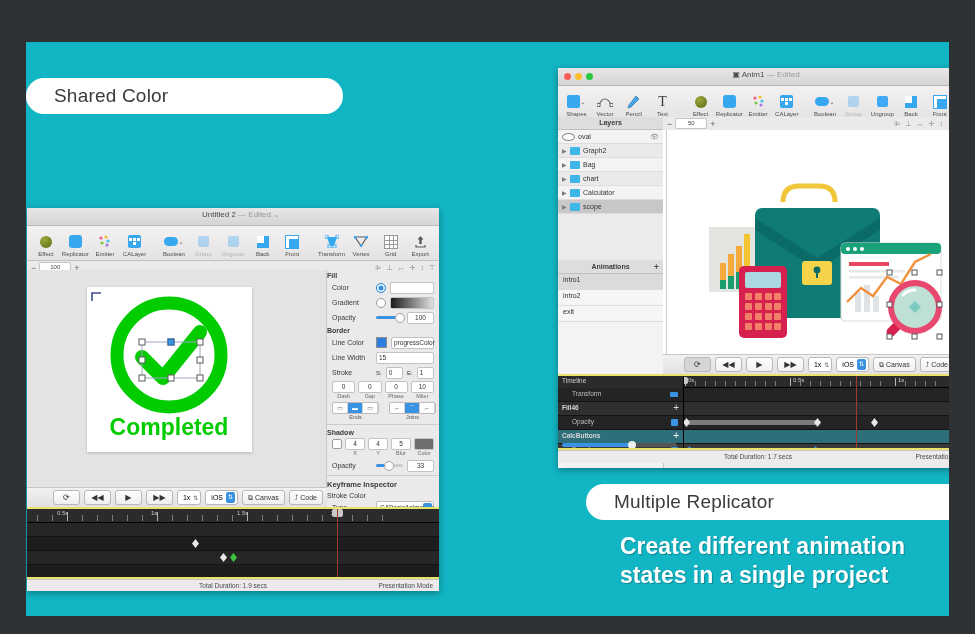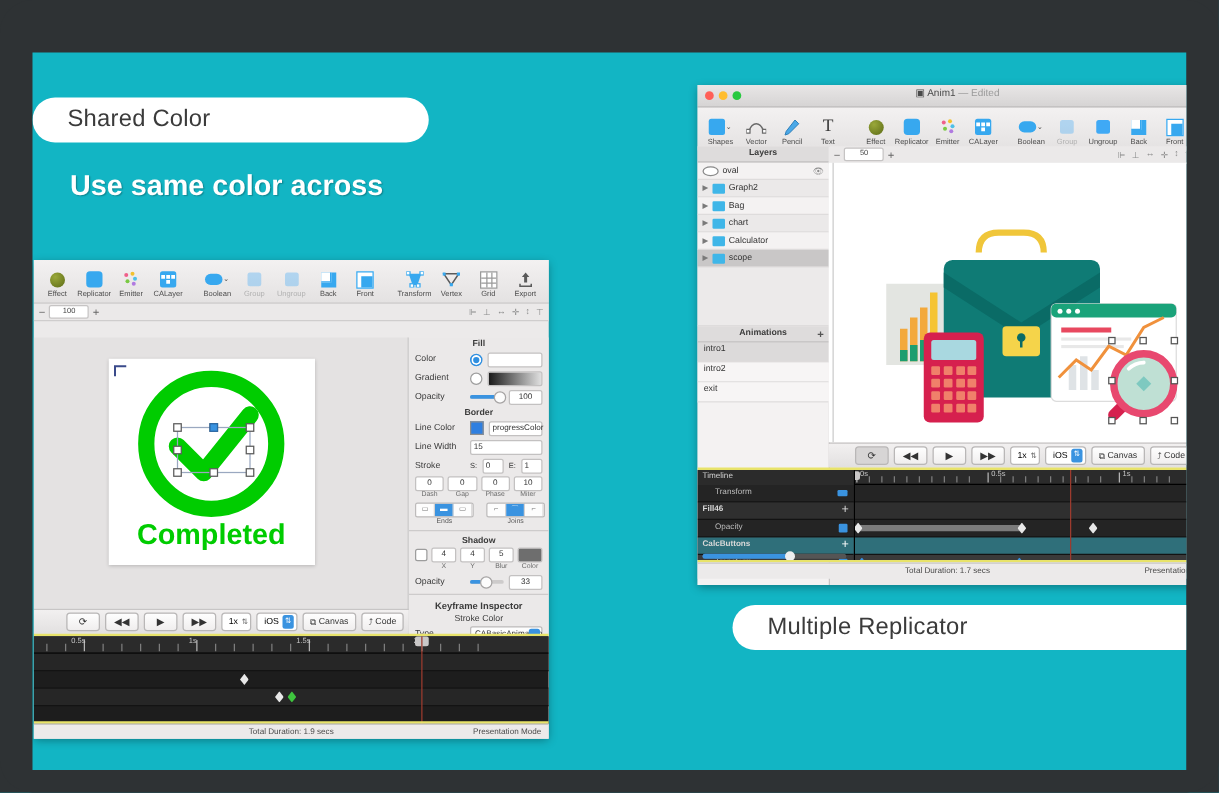--- a/index.html
+++ b/index.html
@@ -65,21 +65,21 @@
              linear-gradient(#9a9a9a,#9a9a9a) 4px 0/1px 100% no-repeat,
              linear-gradient(#9a9a9a,#9a9a9a) 8px 0/1px 100% no-repeat,#fff;}
   .ghost{opacity:.35;}
 
   
   .canvaswrap{background:#fff;position:relative;overflow:hidden;}
 
   
   .insp{position:absolute;top:0;right:0;background:#ebe9e9;
         border-left:1px solid #c9c7c7;overflow:hidden;font-size:7px;color:#333;}
-  .sect{text-align:center;font-size:7px;font-weight:bold;color:#3b3b3b;
+  .sect{text-align:left;font-size:7px;font-weight:bold;color:#3b3b3b;
         padding:2px 0 1px;}
   .row{display:flex;align-items:center;padding:1px 5px;gap:4px;height:13px;}
   .row .lbl{width:40px;font-size:7px;color:#3a3a3a;}
   .fld{background:#fff;border:1px solid #c3c1c1;border-radius:2px;height:10px;
        line-height:10px;font-size:6.5px;padding:0 2px;flex:1;min-width:0;}
   .radio{width:8px;height:8px;border-radius:50%;border:1px solid #9d9d9d;background:#fff;}
   .radio.on{background:#2f8fe0;box-shadow:inset 0 0 0 1.5px #fff;border-color:#2f8fe0;}
   .swatch{width:9px;height:9px;border:1px solid #8d8d8d;}
   .slider{flex:1;height:3px;border-radius:2px;background:#cdcbcb;position:relative;}
   .slider .fillb{position:absolute;left:0;top:0;bottom:0;background:#3a93e0;border-radius:2px;}
@@ -159,31 +159,39 @@
 </head>
 <body>
 
 <div id="frame">
  <div id="teal">
 
   <div class="pill" style="left:0;top:36px;width:317px;align-items:center;">
     <span>Shared Color</span>
   </div>
   <div class="blurb" style="left:30px;top:92px;">
-    <div>Use same color across</div>
   </div>
 
   <div class="pill" style="left:560px;top:442px;width:420px;">
     <span>Multiple Replicator</span>
   </div>
   <div class="blurb" style="left:594px;top:490px;">
+    <div>Create different animation</div>
+    <div>states in a single project</div>
   </div>
 
   <div class="win" style="left:1px;top:166px;width:412px;height:383px;">
 
+    <div class="titlebar">
+      <div class="title">
+        <span>Untitled 2</span>
+        <span class="dim">— Edited</span>
+        <span class="dim"> ⌄</span>
+      </div>
+    </div>
 
     <div class="toolbar" style="height:31px;">
       <div class="tool">
         <div class="gl">
               <div class="circ-olive"></div>
             </div>
         <span class="lb">Effect</span>
       </div>
       <div class="tool">
         <div class="gl">

